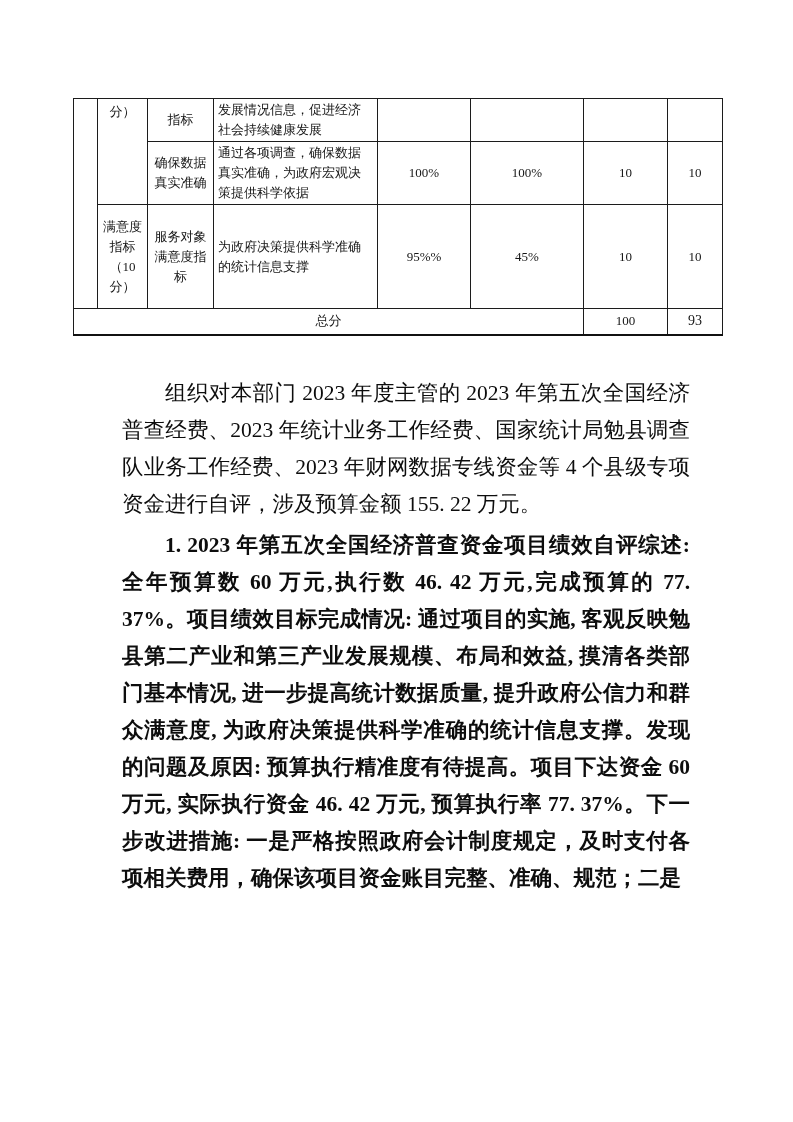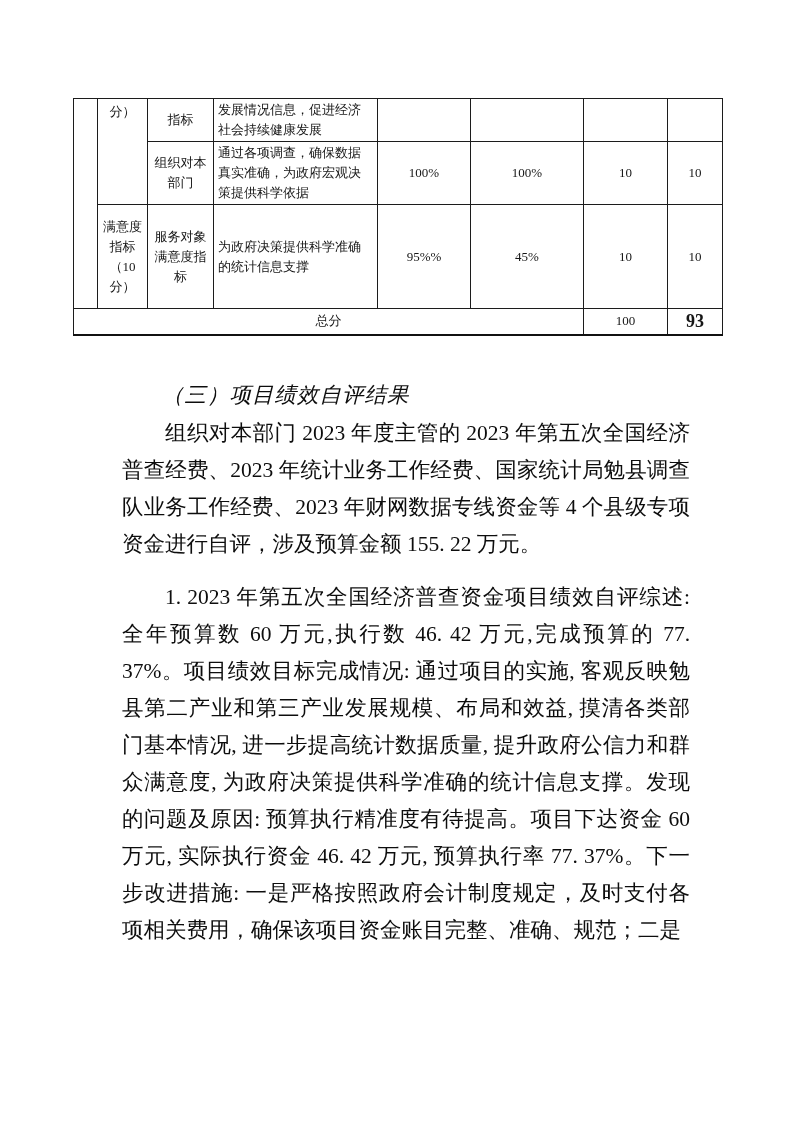--- a/index.html
+++ b/index.html
@@ -34,21 +34,21 @@
     vertical-align: middle;
     padding: 1px 3px;
     overflow: hidden;
   }
   .score-table td.desc { text-align: left; padding: 1px 4px; margin-top: 12px; }
   .score-table td.tail-top { vertical-align: top; padding-top: 3px; }
   .score-table tr.r1 { height: 43px; }
   .score-table tr.r2 { height: 63px; }
   .score-table tr.r3 { height: 104px; }
   .score-table tr.r4 { height: 26px; }
-  .score-table td.bold { font-weight: bold; font-size: 18px; }
+  .score-table td.bold { font-weight: normal; font-size: 14px; }
 
   
   .text-block {
     position: absolute;
     left: 122px;
     top: 375px;
     width: 568px;
     font-size: 21.5px;
     color: #0d0d0d;
   }
@@ -64,21 +64,21 @@
     text-indent: 11px;
     font-style: italic;
     white-space: nowrap;
   }
   .body-para {
     line-height: 37px;
     text-indent: 43px;
     text-align: justify;
     text-align-last: left;
   }
-  .body-para + .body-para { margin-top: 16px; }
+  .body-para + .body-para { margin-top: 4px; font-weight: bold; }
 </style>
 </head>
 <body>
 
 <div class="page">
 
   <table class="score-table">
     <colgroup>
       <col style="width:24px">
       <col style="width:50px">
@@ -94,21 +94,21 @@
         <td rowspan="3"></td>
         <td rowspan="2" class="tail-top">分）</td>
         <td>指标</td>
         <td class="desc">发展情况信息，促进经济社会持续健康发展</td>
         <td></td>
         <td></td>
         <td></td>
         <td></td>
       </tr>
       <tr class="r2">
-        <td>组织对本部门</td>
+        <td>确保数据真实准确</td>
         <td class="desc">通过各项调查，确保数据真实准确，为政府宏观决策提供科学依据</td>
         <td>100%</td>
         <td>100%</td>
         <td>10</td>
         <td>10</td>
       </tr>
       <tr class="r3">
         <td>满意度指标（10分）</td>
         <td>服务对象满意度指标</td>
         <td class="desc">为政府决策提供科学准确的统计信息支撑</td>
@@ -119,18 +119,17 @@
       </tr>
       <tr class="r4">
         <td colspan="6">总分</td>
         <td>100</td>
         <td class="bold">93</td>
       </tr>
     </tbody>
   </table>
 
   <div class="text-block">
-    <div class="sec-heading">（三）项目绩效自评结果</div>
     <p class="body-para">组织对本部门 2023 年度主管的 2023 年第五次全国经济普查经费、2023 年统计业务工作经费、国家统计局勉县调查队业务工作经费、2023 年财网数据专线资金等 4 个县级专项资金进行自评，涉及预算金额 155. 22 万元。</p>
     <p class="body-para">1. 2023 年第五次全国经济普查资金项目绩效自评综述:全年预算数 60 万元,执行数 46. 42 万元,完成预算的 77. 37%。项目绩效目标完成情况: 通过项目的实施, 客观反映勉县第二产业和第三产业发展规模、布局和效益, 摸清各类部门基本情况, 进一步提高统计数据质量, 提升政府公信力和群众满意度, 为政府决策提供科学准确的统计信息支撑。发现的问题及原因: 预算执行精准度有待提高。项目下达资金 60 万元, 实际执行资金 46. 42 万元, 预算执行率 77. 37%。下一步改进措施: 一是严格按照政府会计制度规定，及时支付各项相关费用，确保该项目资金账目完整、准确、规范；二是</p>
   </div>
 
 </div>
 
 </body></html>

